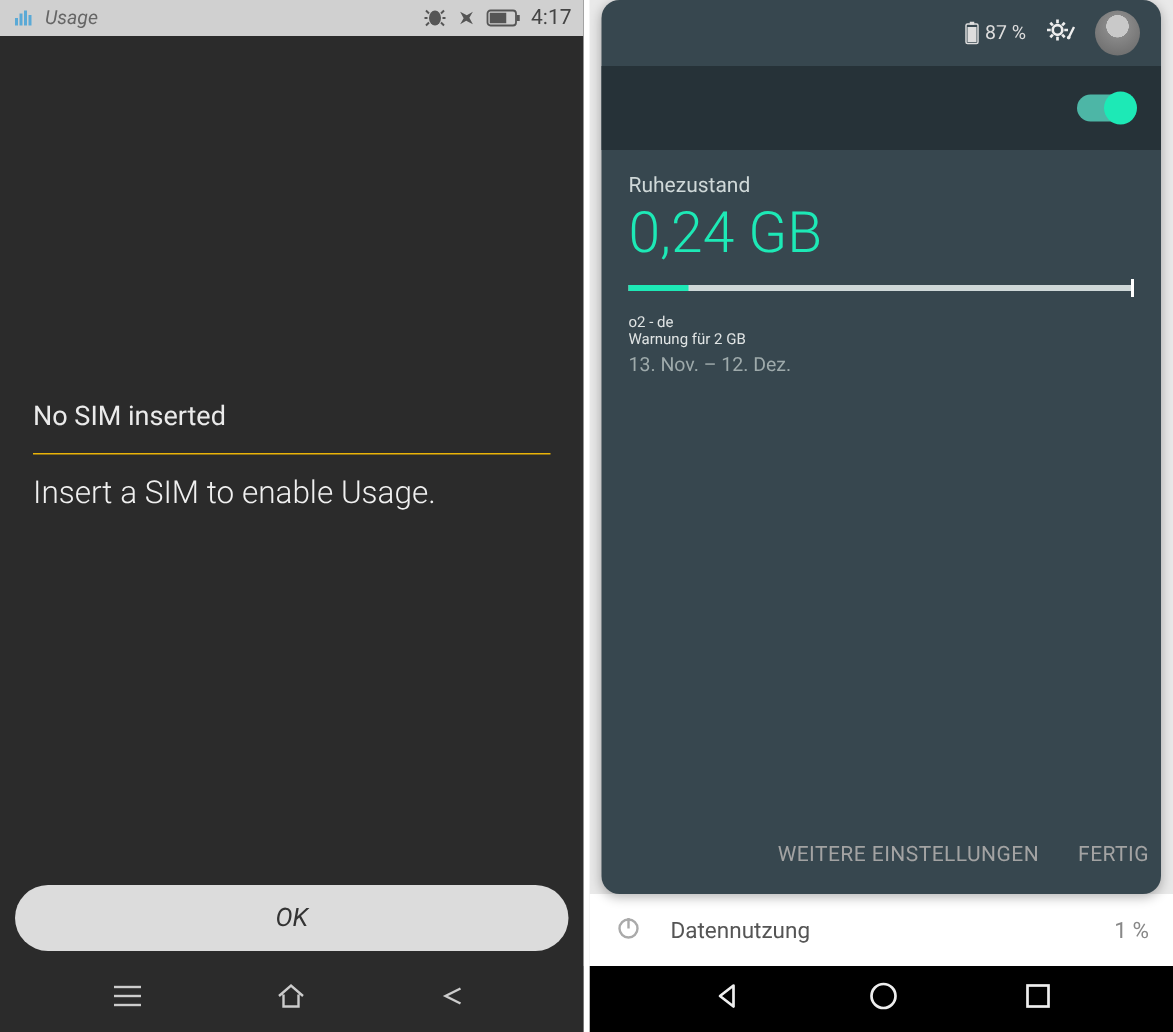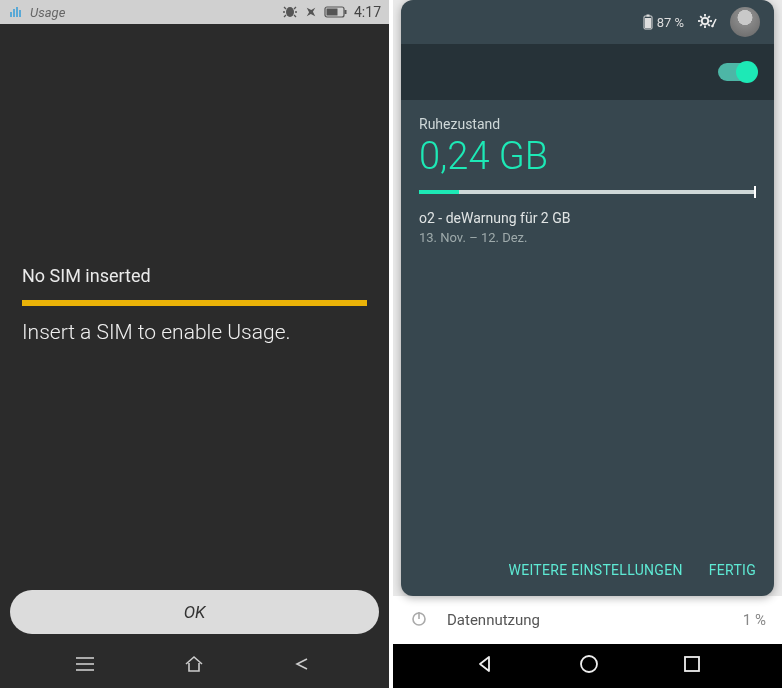--- a/index.html
+++ b/index.html
@@ -43,21 +43,21 @@
       top: 24px; bottom: 44px; left: 0; right: 0;
       display: flex;
       flex-direction: column;
       justify-content: center;
       padding: 0 22px 60px;
       color: #eaeaea;
     }
     .left .no-sim {
       font-size: 18px;
       padding-bottom: 14px;
-      border-bottom: 6px solid #eab308;
+      border-bottom: 1px solid #eab308;
       margin-bottom: 14px;
     }
     .left .insert-msg {
       font-size: 21px;
       color: #f0f0f0;
       font-weight: 300;
     }
     .left .ok-btn {
       position: absolute;
       left: 10px; right: 10px; bottom: 54px;
@@ -163,37 +163,38 @@
       width: 12%;
       background: #1de9b6;
     }
     .right .bar .tick {
       position: absolute; right: 0; top: -4px;
       width: 2px; height: 12px;
       background: #fff;
     }
     .right .row2 {
       display: flex;
-      justify-content: flex-start;
+      justify-content: flex-end;
       color: #e0e4e4;
-      font-size: 14px;
+      font-size: 10px;
       margin-bottom: 4px;
+      flex-direction: column;
     }
     .right .dates { color: #9eaaab; font-size: 13px; }
     .right .footer {
       position: absolute;
       bottom: 0; left: 0; right: 0;
       height: 52px;
       display: flex;
       align-items: center;
       justify-content: flex-end;
-      padding: 0 18px;
+      padding: 0 8px;
       gap: 26px;
       font-size: 14px;
-      color: #5eead4;
+      color: #a3a3a3;
       letter-spacing: .3px;
     }
     .right .navbar {
       position: absolute;
       bottom: 0; left: 0; right: 0;
       height: 44px;
       background: #000;
       display: flex;
       align-items: center;
       justify-content: space-around;

